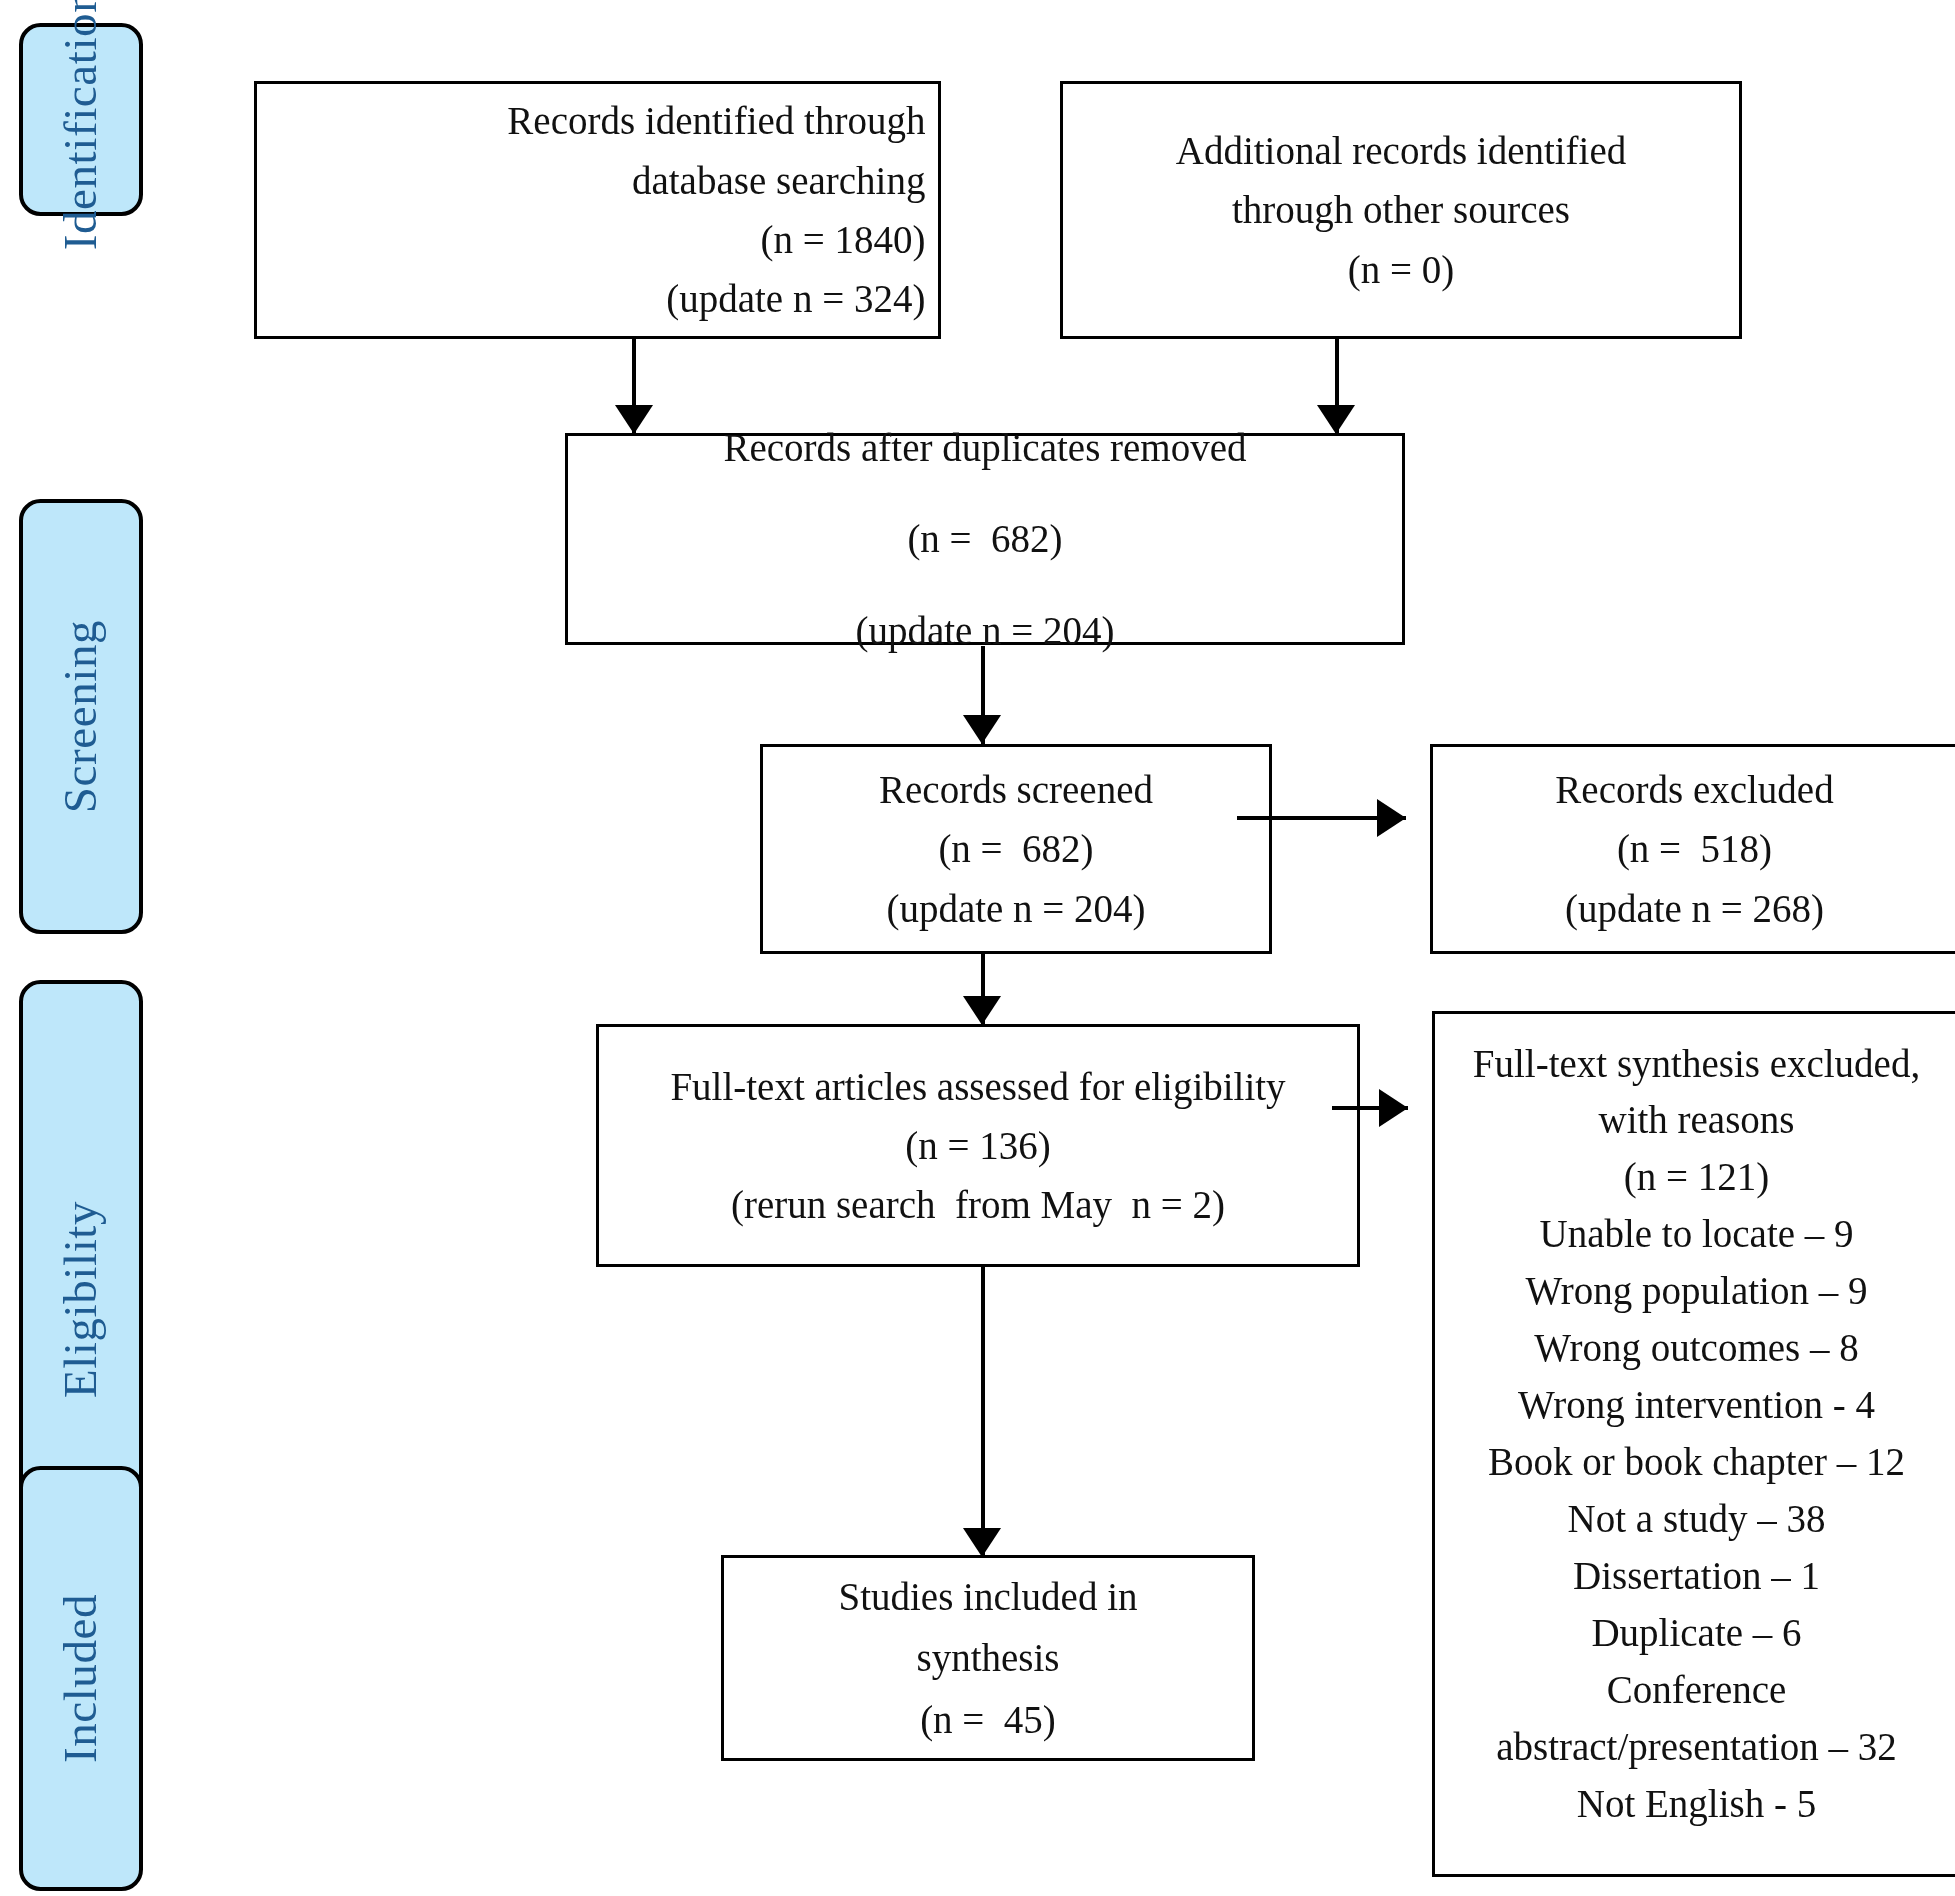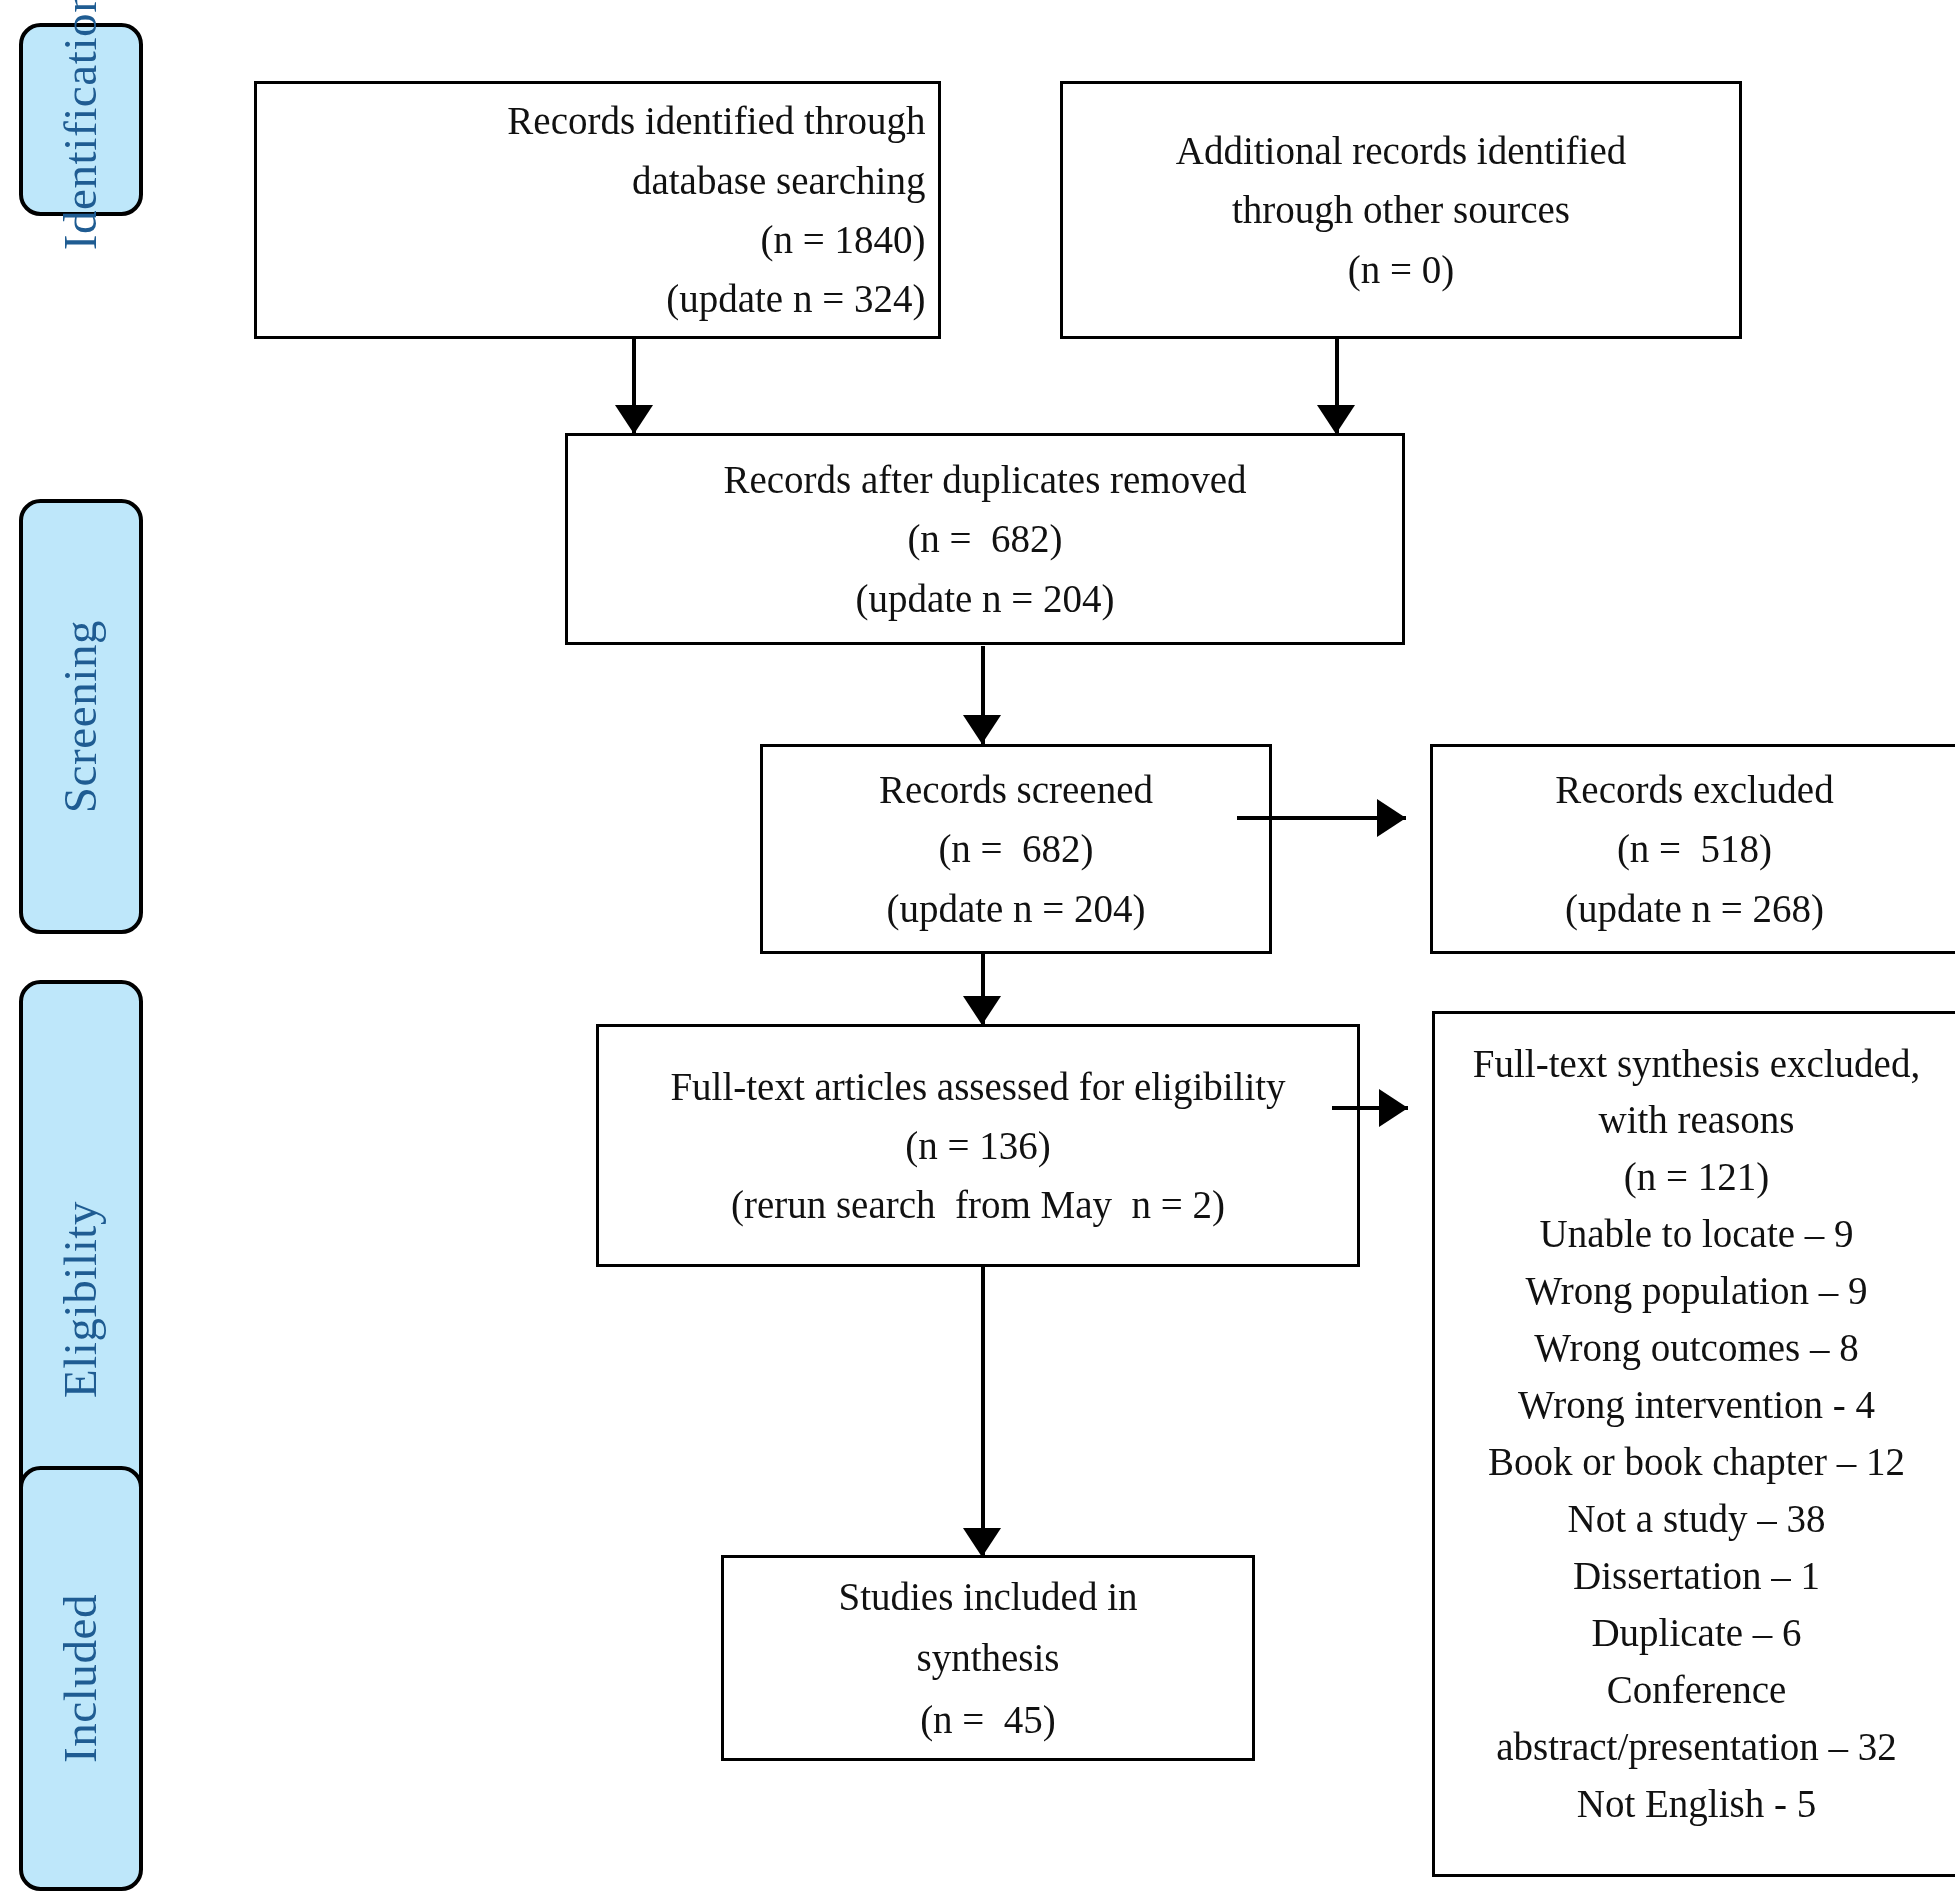--- a/index.html
+++ b/index.html
@@ -69,21 +69,21 @@
     <div class="ln">through other sources</div>
     <div class="ln">(n = 0)</div>
   </div>
 
   <div class="vline" style="left:632px;top:339px;height:95px;"></div>
   <div class="arrowdown" style="left:615px;top:405px;"></div>
 
   <div class="vline" style="left:1335px;top:339px;height:95px;"></div>
   <div class="arrowdown" style="left:1317px;top:405px;"></div>
 
-  <div class="box" style="left:565px;top:433px;width:840px;height:212px;">
+  <div class="box" style="left:565px;top:433px;width:840px;height:212px;gap:32px;">
     <div class="ln">Records after duplicates removed</div>
     <div class="ln">(n =  682)</div>
     <div class="ln">(update n = 204)</div>
   </div>
 
   <div class="vline" style="left:981px;top:646px;height:98px;"></div>
   <div class="arrowdown" style="left:963px;top:715px;"></div>
 
   <div class="box" style="left:725px;top:744px;width:512px;height:210px;margin-left:35px;">
     <div class="ln">Records screened</div>

